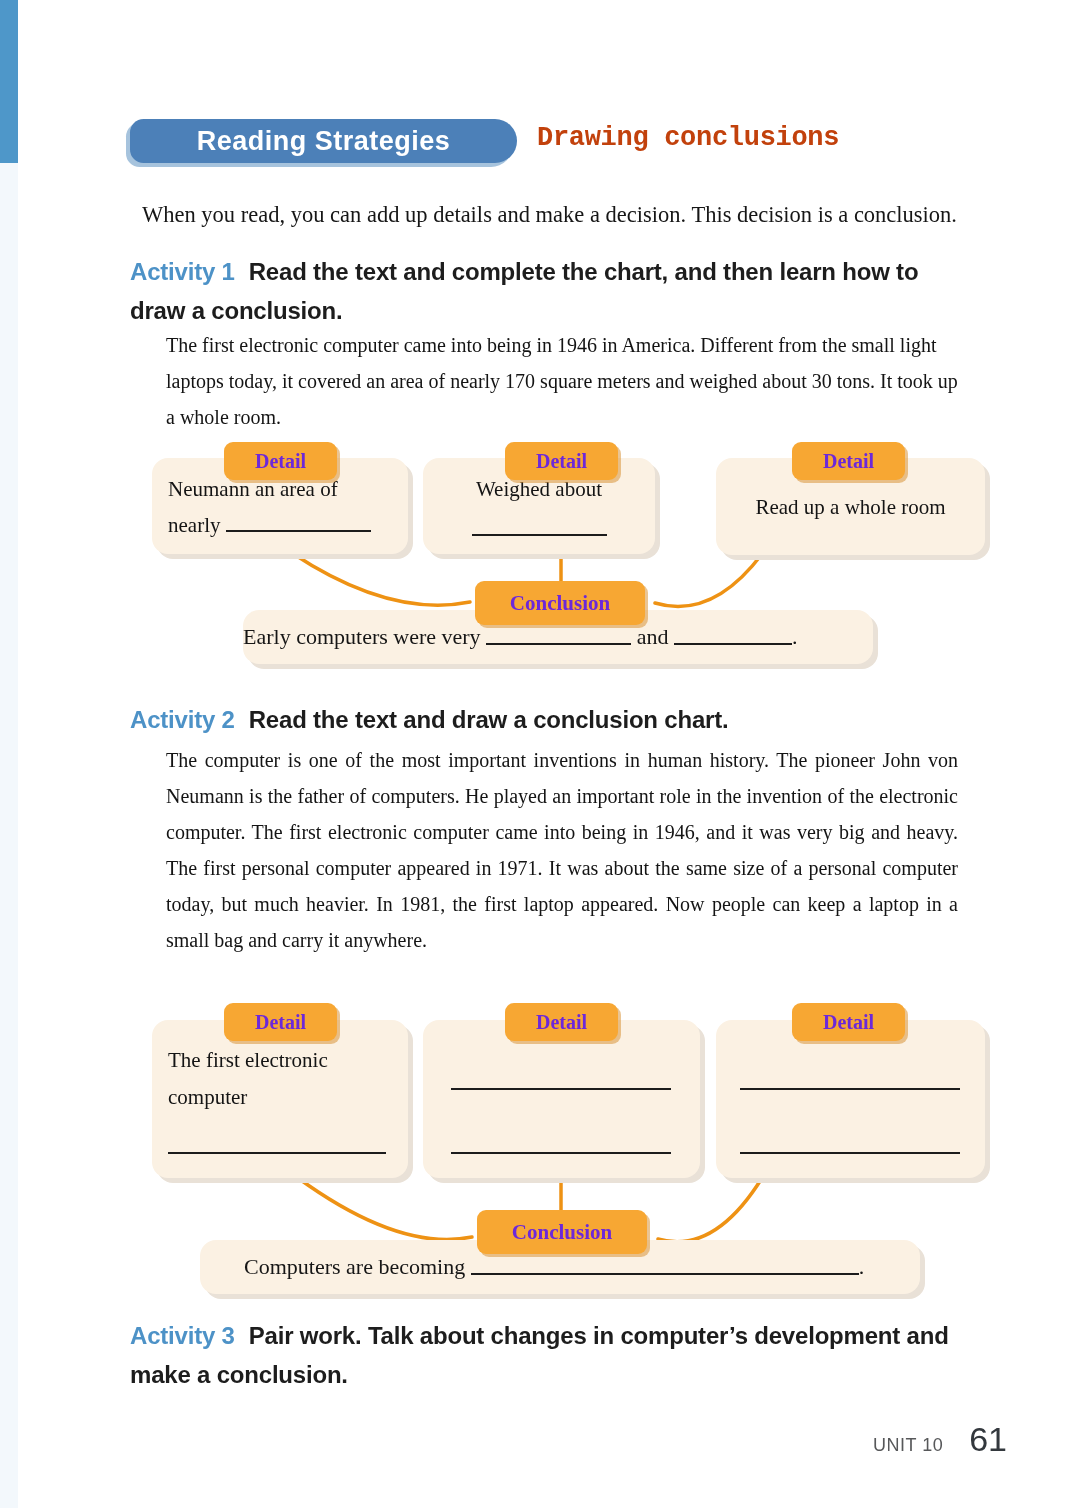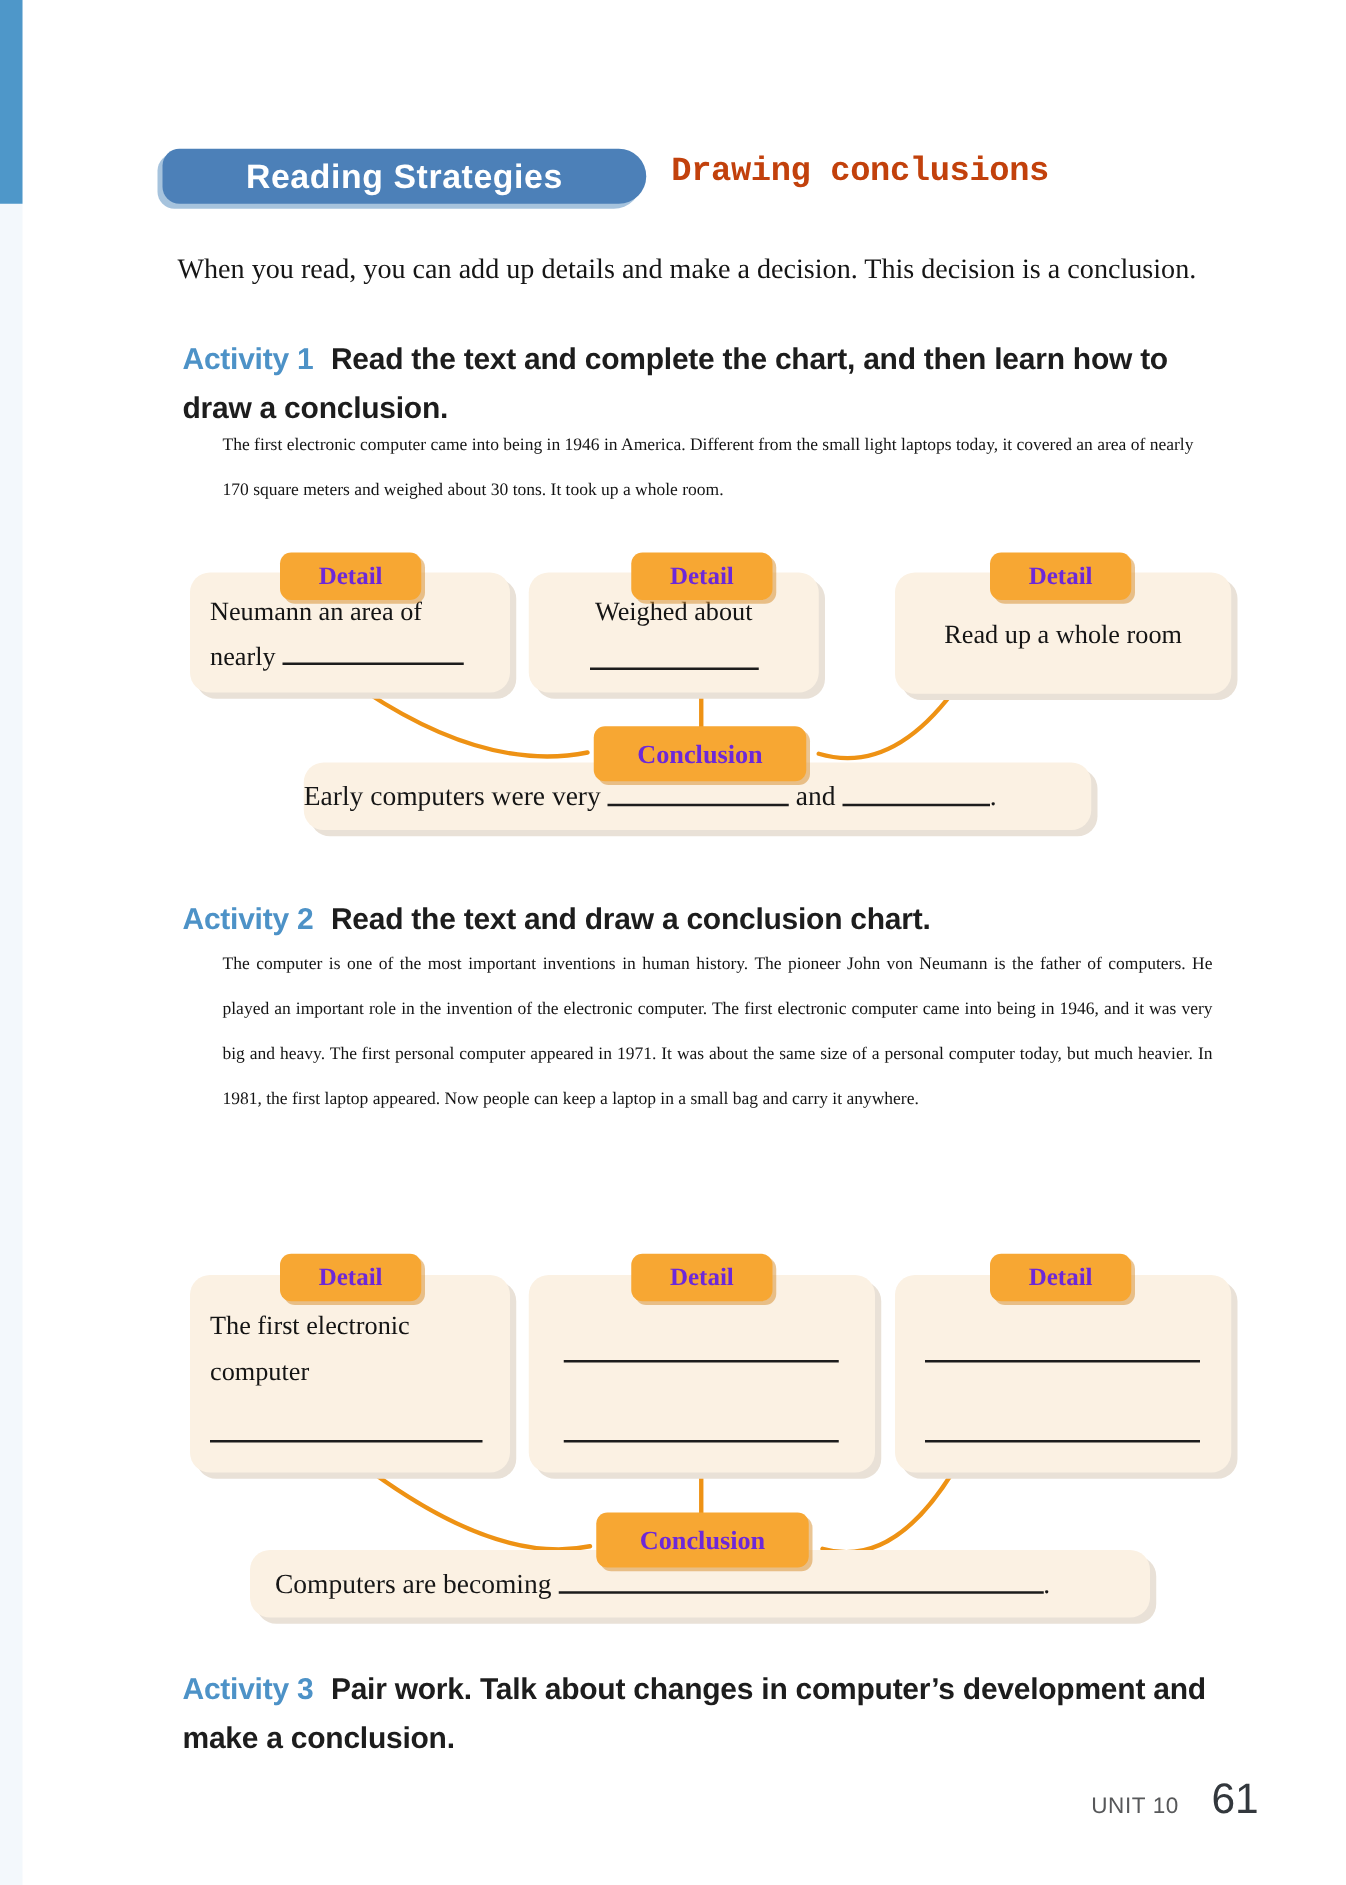--- a/index.html
+++ b/index.html
@@ -23,30 +23,30 @@
   }
   .subtitle{
     position:absolute;left:537px;top:123px;
     font-family:Liberation Mono, monospace;font-weight:700;font-size:27px;
     color:#c2410c;letter-spacing:-.3px;
   }
 
   .intro{position:absolute;left:142px;top:198px;width:880px;font-size:22.5px;line-height:34px;margin:0;}
 
   .activity-heading{
-    position:absolute;margin:16px;left:130px;width:835px;
+    position:absolute;margin:0;left:130px;width:835px;
     font-family:"Liberation Sans",sans-serif;font-weight:700;font-size:24px;
     line-height:39px;color:#1d1d1d;letter-spacing:-.2px;
   }
   .act-label{color:#4d92c7;margin-right:14px;}
   .h1{top:252px;}
   .h2{top:700px;}
   .h3{top:1316px;}
 
-  .passage{position:absolute;margin:12px;font-size:14px;line-height:36px;color:#141414;}
+  .passage{position:absolute;margin:0;font-size:20px;line-height:36px;color:#141414;}
   .p1{left:166px;top:327px;width:795px;}
   .p2{left:166px;top:742px;width:792px;text-align:justify;}
 
   
   .tag{
     position:absolute;background:#f7a733;border-radius:9px;
     box-shadow:3px 3px 0 rgba(214,140,42,.5);
     display:flex;align-items:center;justify-content:center;
     font-weight:700;color:#6d28d9;z-index:3;
   }
@@ -76,21 +76,21 @@
   .a1-cbox{left:243px;top:610px;width:630px;height:54px;display:flex;align-items:center;box-sizing:border-box;font-size:22px;}
 
   
   .a2-box1{left:152px;top:1020px;width:256px;height:158px;}
   .a2-box2{left:423px;top:1020px;width:277px;height:158px;}
   .a2-box3{left:716px;top:1020px;width:269px;height:158px;}
   .a2-tag1{left:224px;top:1003px;}
   .a2-tag2{left:505px;top:1003px;}
   .a2-tag3{left:792px;top:1003px;}
   .a2-ctag{left:477px;top:1210px;}
-  .a2-cbox{left:200px;top:1240px;width:720px;height:54px;display:flex;align-items:center;padding-left:20px;box-sizing:border-box;font-size:22px;}
+  .a2-cbox{left:200px;top:1240px;width:720px;height:54px;display:flex;align-items:center;padding-left:44px;box-sizing:border-box;font-size:22px;}
 
   .footer{
     position:absolute;top:1420px;right:70px;display:flex;align-items:baseline;gap:26px;
     font-family:"Liberation Sans",sans-serif;
   }
   .footer .unit{font-size:18px;color:#57585a;letter-spacing:.5px;}
   .footer .pagenum{font-size:34px;color:#33383d;font-weight:500;}
 </style>
 </head>
 <body>

